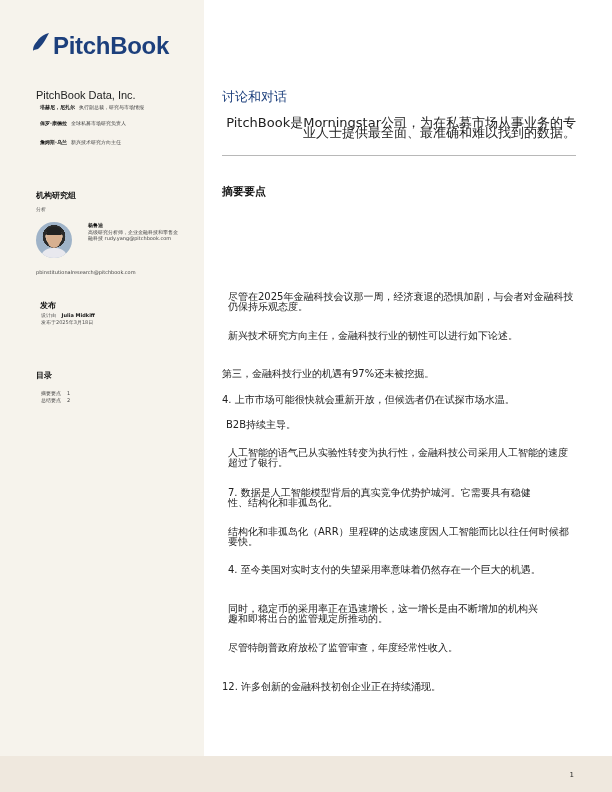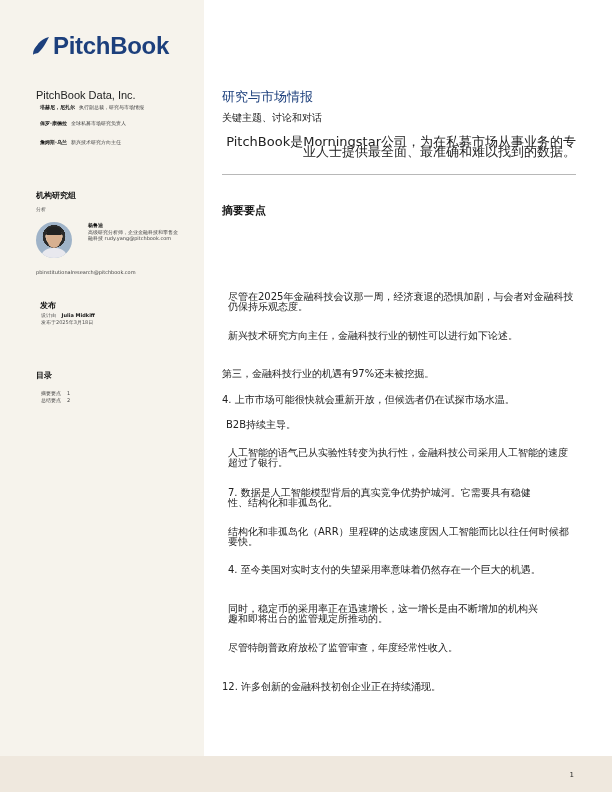--- a/index.html
+++ b/index.html
@@ -3,21 +3,21 @@
 <meta charset="utf-8">
 <style>
   * { margin: 0; padding: 0; box-sizing: border-box; }
   html, body { width: 612px; height: 792px; overflow: hidden; background: #ffffff; }
   body { position: relative; font-family: "DejaVu Sans", "Liberation Sans", sans-serif; color: #1a1a1a; }
 
   .sidebar { position: absolute; left: 0; top: 0; width: 204px; height: 756px; background: #f6f3ec; }
   .footer { position: absolute; left: 0; top: 756px; width: 612px; height: 36px; background: #efe8de; }
   .page-num { position: absolute; right: 38px; top: 15px; font-size: 7px; color: #222; }
 
-  .logo { position: absolute; left: 32px; top: 32px; display: flex; align-items: center; }
+  .logo { position: absolute; left: 32px; top: 32px; display: flex; align-items: flex-start; }
   .logo-mark { width: 18px; height: 20px; margin-right: 3px; }
   .logo-text { font-family: "Liberation Sans", sans-serif; font-weight: bold; font-size: 24px; color: #1c3f7c; letter-spacing: -0.3px; }
 
   .company { position: absolute; left: 36px; top: 89px; font-size: 11px; color: #222; font-family: "Liberation Sans", sans-serif; }
   .staff { position: absolute; left: 40px; top: 104px; width: 140px; }
   .staff-row { font-size: 5px; line-height: 7px; color: #444; margin-bottom: 9px; }
   .staff-row .nm { font-weight: bold; color: #111; margin-right: 4px; }
 
   .sb-heading { position: absolute; left: 36px; font-size: 8px; font-weight: bold; color: #111; }
   .sb-small { position: absolute; left: 36px; font-size: 5px; color: #555; }
@@ -97,22 +97,21 @@
   <div class="sb-small" style="top:319px; left:41px">发布于2025年3月18日</div>
 
   <div class="sb-heading" style="top:370px">目录</div>
   <div class="toc">
     <div><span>摘要要点</span><span class="pg">1</span></div>
     <div><span>总结要点</span><span class="pg">2</span></div>
   </div>
 </div>
 
 <div class="main">
-  <div class="section-label">研究与市场情报</div>
-  <div class="subtitle">关键主题、讨论和对话</div>
+  <div class="section-label">讨论和对话</div>
   <div class="intro">PitchBook是Morningstar公司，为在私募市场从事业务的专业人士提供最全面、最准确和难以找到的数据。</div>
   <div class="rule"></div>
   <div class="summary-head">摘要要点</div>
 </div>
 
 <div class="bullets">
   <div class="b" style="top:292px; left:6px; width:346px">尽管在2025年金融科技会议那一周，经济衰退的恐惧加剧，与会者对金融科技仍保持乐观态度。</div>
   <div class="b" style="top:331px; left:6px">新兴技术研究方向主任，金融科技行业的韧性可以进行如下论述。</div>
   <div class="b" style="top:369px; left:0">第三，金融科技行业的机遇有97%还未被挖掘。</div>
   <div class="b" style="top:395px; left:0">4. 上市市场可能很快就会重新开放，但候选者仍在试探市场水温。</div>

